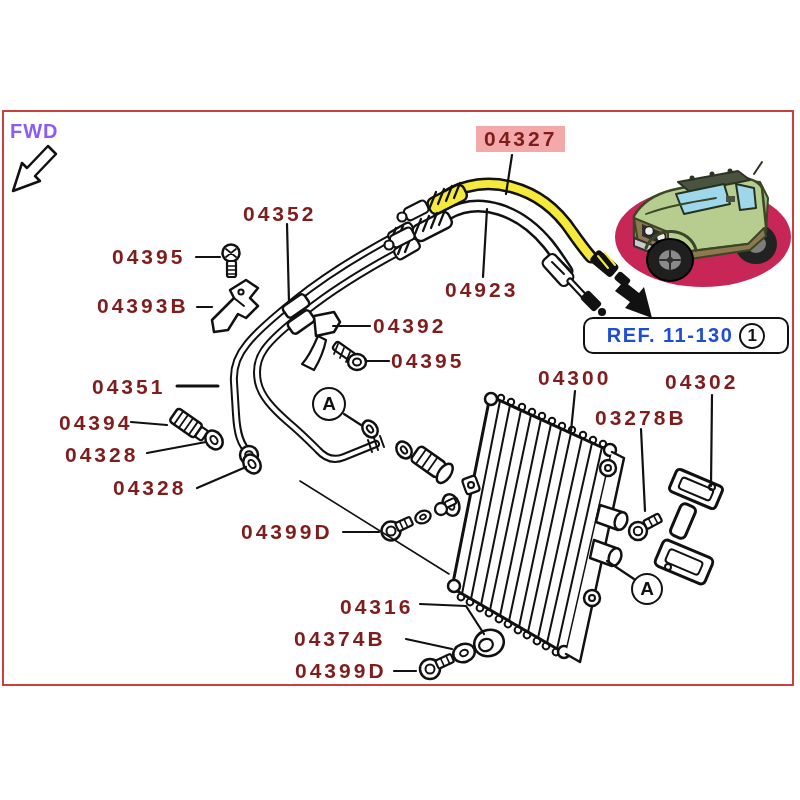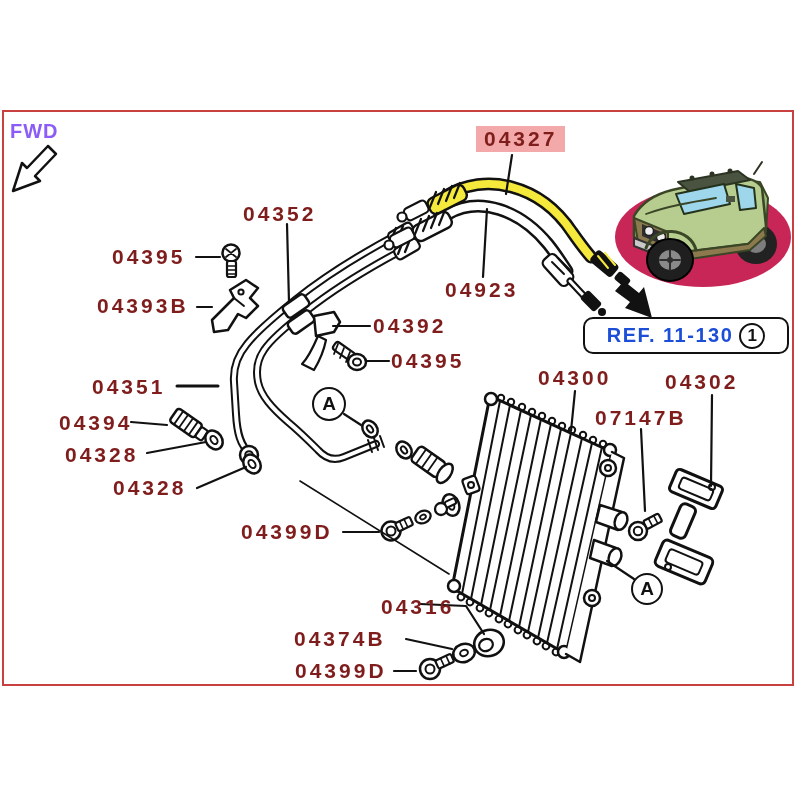--- a/index.html
+++ b/index.html
@@ -343,25 +343,25 @@
   <div class="part-label" style="left:243px;top:202px;">04352</div>
   <div class="part-label" style="left:112px;top:245px;">04395</div>
   <div class="part-label" style="left:97px;top:294px;">04393B</div>
   <div class="part-label" style="left:373px;top:314px;">04392</div>
   <div class="part-label" style="left:391px;top:349px;">04395</div>
   <div class="part-label" style="left:92px;top:375px;">04351</div>
   <div class="part-label" style="left:48px;top:411px;margin-left:11px;">04394</div>
   <div class="part-label" style="left:65px;top:443px;">04328</div>
   <div class="part-label" style="left:113px;top:476px;">04328</div>
   <div class="part-label" style="left:241px;top:520px;">04399D</div>
-  <div class="part-label" style="left:340px;top:595px;margin-left:41px;">04316</div>
+  <div class="part-label" style="left:340px;top:595px;">04316</div>
   <div class="part-label" style="left:294px;top:627px;">04374B</div>
   <div class="part-label" style="left:295px;top:659px;">04399D</div>
   <div class="part-label" style="left:538px;top:366px;">04300</div>
-  <div class="part-label" style="left:595px;top:406px;">07147B</div>
+  <div class="part-label" style="left:595px;top:406px;">03278B</div>
   <div class="part-label" style="left:665px;top:370px;">04302</div>
 
   <div class="view-marker" style="left:312px;top:387px;">A</div>
   <div class="view-marker" style="left:631px;top:573px;width:32px;height:32px;">A</div>
 
   <div class="ref-box">
     <span class="ref-text">REF. 11-130</span>
     <span class="ref-circle">1</span>
   </div>
 

